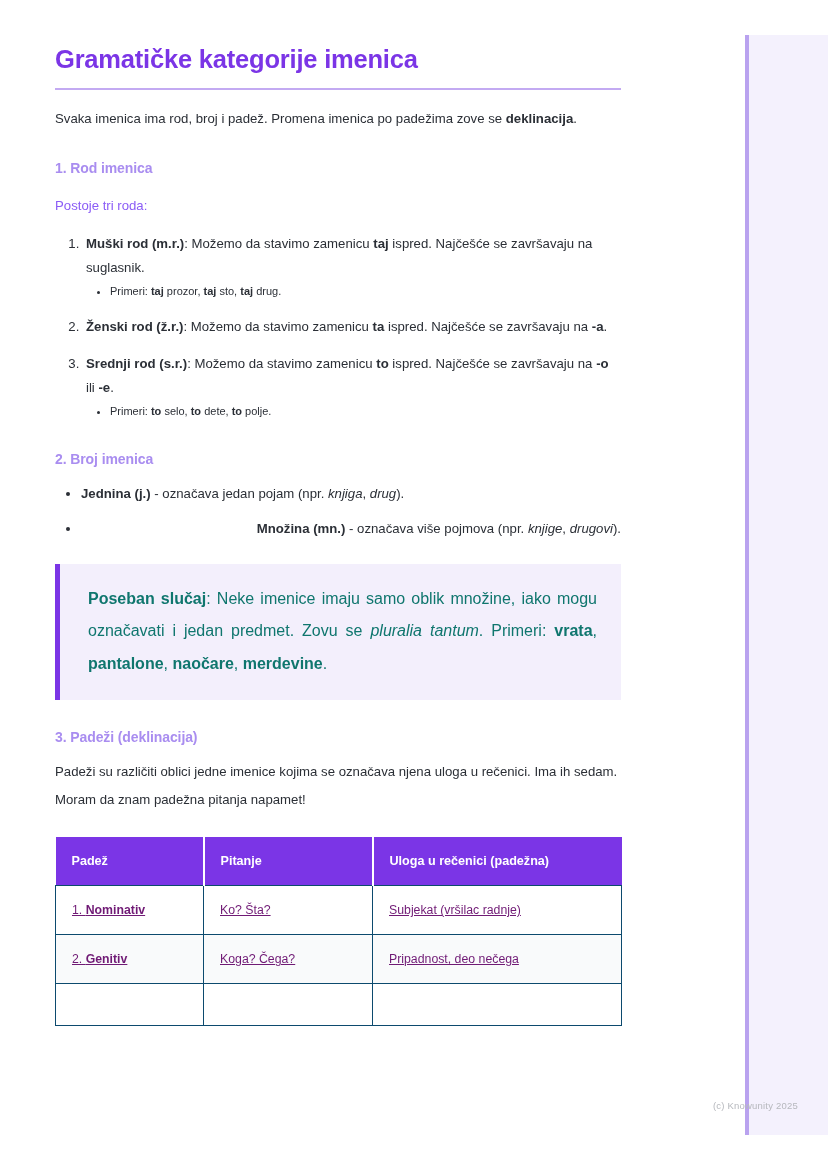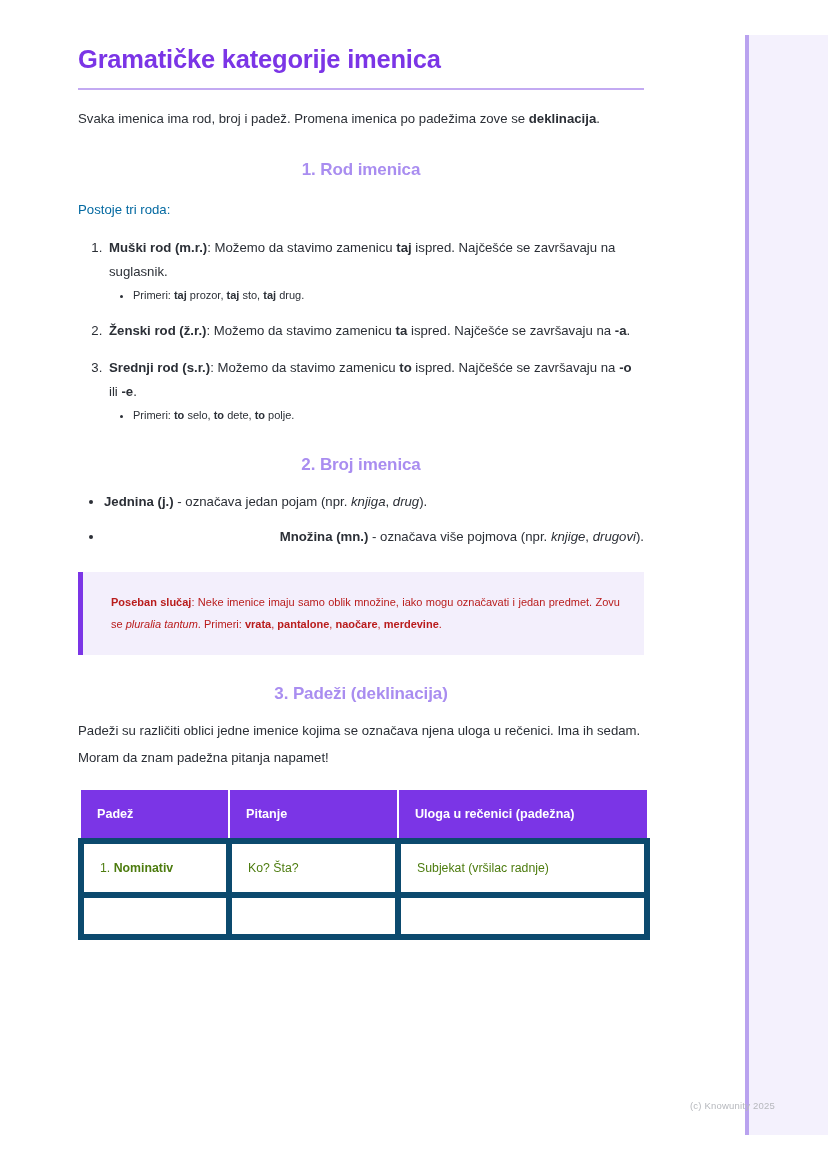--- a/index.html
+++ b/index.html
@@ -26,33 +26,33 @@
     width: 83px;
     height: 1100px;
     background: #f4f1fd;
     border-left: 4px solid #b9a2ef;
     box-sizing: border-box;
   }
 
   
   .watermark {
     position: absolute;
-    left: 690px;
+    left: 713px;
     top: 1100px;
     font-size: 9.5px;
     letter-spacing: 0.2px;
     color: #b6b8bd;
     white-space: nowrap;
     z-index: 5;
   }
 
   
   .page {
     position: absolute;
-    left: 78px;
+    left: 55px;
     top: 0;
     width: 566px;
   }
 
   h1.doc-title {
     font-size: 25.5px;
     line-height: 1.2;
     font-weight: bold;
     color: #7b35e6;
     margin: 0;
@@ -68,33 +68,32 @@
 
   p.intro {
     font-size: 13.2px;
     line-height: 1.95;
     margin: 16px 0 0 0;
     text-align: justify;
     color: #2b2f36;
   }
 
   h2.section-title {
-    font-size: 17px;
+    font-size: 14px;
     font-weight: bold;
     color: #a98df0;
     margin: 29px 0 0 0;
     letter-spacing: -0.1px;
-    text-align: center;
   }
 
   p.lead {
     font-size: 13.2px;
     line-height: 1.9;
     margin: 17px 0 0 0;
-    color: #0369a1;
+    color: #8b5cf6;
   }
 
   p.para {
     font-size: 13.2px;
     line-height: 2.1;
     margin: 13px 0 0 0;
     color: #2b2f36;
   }
 
   
@@ -134,29 +133,29 @@
   
   .callout {
     margin-top: 23px;
     background: #f3effc;
     border-left: 5px solid #7b35e6;
     padding: 19px 24px 19px 28px;
     box-sizing: border-box;
   }
   .callout p {
     margin: 0;
-    font-size: 11px;
+    font-size: 16px;
     line-height: 2.05;
     text-align: justify;
-    color: #b91c1c;
+    color: #0f766e;
   }
 
   
   table.case-table {
-    margin-top: 18px;
+    margin-top: 24px;
     width: 566px;
     border-collapse: collapse;
     table-layout: fixed;
     font-size: 12.3px;
     border-radius: 24px;
   }
   table.case-table col.c1 { width: 148px; }
   table.case-table col.c2 { width: 169px; }
   table.case-table col.c3 { width: 249px; }
 
@@ -167,24 +166,25 @@
     text-align: left;
     padding: 17px 16px;
     font-size: 12.6px;
     border-right: 2px solid #ffffff;
     box-sizing: border-box;
   }
   table.case-table thead th:last-child { border-right: none; }
 
   table.case-table tbody td {
     padding: 17px 16px;
-    border: 6px solid #0c4a6e;
-    color: #4d7c0f;
+    border: 1px solid #0c4a6e;
+    color: #701a75;
     box-sizing: border-box;
     vertical-align: middle;
+    text-decoration: underline;
   }
   table.case-table tbody tr.alt td { background: #f9fafb; }
   table.case-table tbody tr.blank td { height: 42px; }
 
   b, strong { font-weight: bold; }
   i, em { font-style: italic; }
 </style>
 </head>
 <body>
 
@@ -248,20 +248,25 @@
         <th>Pitanje</th>
         <th>Uloga u rečenici (padežna)</th>
       </tr>
     </thead>
     <tbody>
       <tr>
         <td><span>1. </span><b>Nominativ</b></td>
         <td>Ko? Šta?</td>
         <td>Subjekat (vršilac radnje)</td>
       </tr>
+      <tr class="alt">
+        <td><span>2. </span><b>Genitiv</b></td>
+        <td>Koga? Čega?</td>
+        <td>Pripadnost, deo nečega</td>
+      </tr>
       <tr class="blank">
         <td></td>
         <td></td>
         <td></td>
       </tr>
     </tbody>
   </table>
 
 </div>
 

